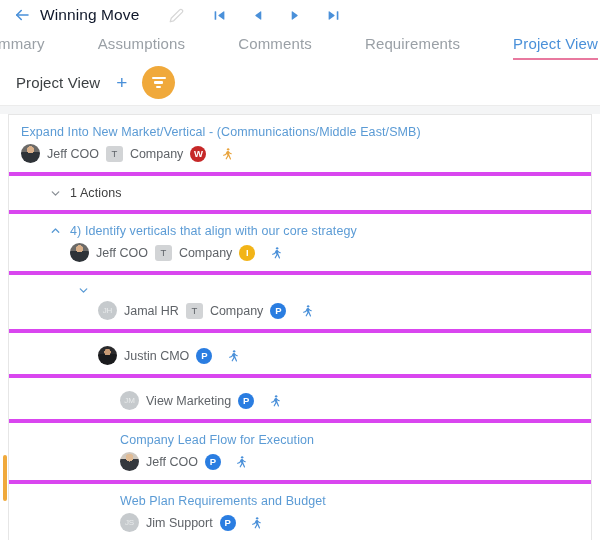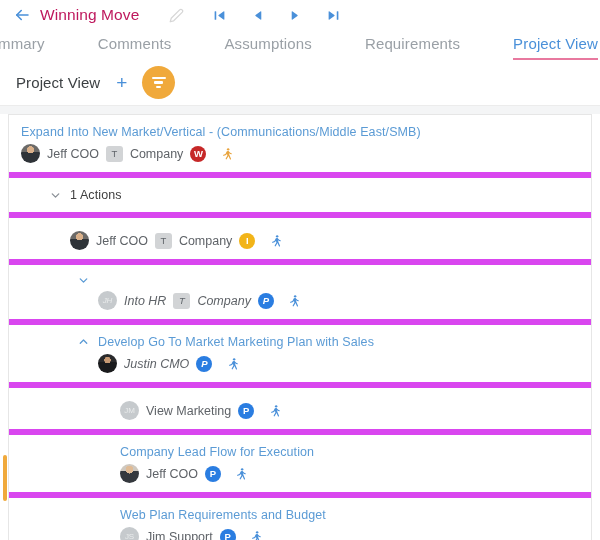--- a/index.html
+++ b/index.html
@@ -24,21 +24,21 @@
   }
   .back-arrow {
     width: 20px; height: 20px;
     display: flex; align-items: center; justify-content: center;
     color: #4a90d9;
     margin-right: 8px;
     cursor: pointer;
   }
   .header-title {
     font-size: 15.5px;
-    color: #be185d;
+    color: #0f172a;
     font-weight: 400;
     letter-spacing: .1px;
     white-space: nowrap;
   }
   .edit-pencil {
     margin-left: 28px;
     width: 18px; height: 18px;
     display: flex; align-items: center; justify-content: center;
     color: #d6d6d6;
     cursor: pointer;
@@ -123,21 +123,21 @@
     background: #fff;
     border: 1px solid #e6e6e6;
     border-bottom: none;
     height: 437px;
     overflow: hidden;
     position: relative;
   }
 
   .row {
     padding: 9px 0 9px 0;
-    border-bottom: 6px solid #d946ef;
+    border-bottom: 4px solid #d946ef;
   }
   .row.no-border { border-bottom: none; }
 
   .row-title {
     display: flex;
     align-items: center;
     font-size: 12.5px;
     line-height: 16px;
     color: #5b9bd5;
     letter-spacing: .1px;
@@ -222,21 +222,21 @@
     display: inline-flex; align-items: center; justify-content: center;
     cursor: pointer;
   }
 
   
   .ind0 { padding-left: 12px; }
   .ind1 { padding-left: 40px; }
   .ind2 { padding-left: 40px; }
   .ind2 .meta { padding-left: 21px; }
   .ind3 { padding-left: 68px; }
-  .ind3 .meta { padding-left: 21px; font-style: italic; }
+  .ind3 .meta { padding-left: 21px; }
   .ind4 { padding-left: 111px; }
 
   
   .accent-bar {
     position: absolute;
     left: 3px;
     top: 455px;
     width: 4px;
     height: 46px;
     background: #f0a93b;
@@ -280,22 +280,22 @@
       <svg width="13" height="13" viewBox="0 0 24 24" fill="currentColor">
           <rect x="18" y="4" width="3" height="16" rx="1"></rect>
           <path d="M3 5.2v13.6a1 1 0 0 0 1.6.8l9-6.8a1 1 0 0 0 0-1.6l-9-6.8A1 1 0 0 0 3 5.2z"></path>
         </svg>
     </div>
   </div>
 </div>
 
 <div class="tabs" id="tab-bar">
     <div class="tab">Summary</div>
+    <div class="tab">Assumptions</div>
     <div class="tab">Comments</div>
-    <div class="tab">Assumptions</div>
     <div class="tab">Requirements</div>
     <div class="tab active">Project View</div>
   </div>
 
 <div class="toolbar">
   <div class="toolbar-title">Project View</div>
   <div class="add-btn">+</div>
   <div class="filter-btn">
     <span class="funnel">
         <i></i>
@@ -329,20 +329,28 @@
       <div class="row-title gray">
         <span class="chev gray">
           <svg width="13" height="13" viewBox="0 0 16 16" fill="none" stroke="currentColor" stroke-width="1.6" stroke-linecap="round" stroke-linejoin="round">
             <polyline points="4 6 8 10 12 6"></polyline>
           </svg>
         </span>
         <span class="label noclick">1 Actions</span>
       </div>
     </div>
     <div class="row ind2">
+      <div class="row-title">
+        <span class="chev">
+          <svg width="13" height="13" viewBox="0 0 16 16" fill="none" stroke="currentColor" stroke-width="1.6" stroke-linecap="round" stroke-linejoin="round">
+            <polyline points="4 9 8 5 12 9"></polyline>
+          </svg>
+        </span>
+        <span class="label">4) Identify verticals that align with our core strategy</span>
+      </div>
       <div class="meta">
         <span class="avatar photo-a"></span>
         <span class="name">Jeff COO</span>
         <span class="tbadge">T</span>
         <span class="company">Company</span>
         <span class="cbadge" style="background: rgb(242, 180, 24);">I</span>
         <span class="person-icon">
           <svg width="13" height="14" viewBox="0 0 24 24" fill="#4a90d9">
             <circle cx="13.2" cy="3.4" r="2.2"></circle>
             <path d="M12.4 6.4c-.9 0-1.5.5-1.9 1.2L8.2 12l-3.6 1.5a1.05 1.05 0 0 0 .8 1.95l4-1.7c.3-.13.55-.36.7-.65l.8-1.5.9 3.2-3.1 5.5a1.1 1.1 0 0 0 1.9 1.1l3.3-5.8 2.6 5.9a1.1 1.1 0 0 0 2-.9l-2.9-6.6-1.1-4 1.5 1.7 2.6.9a1.02 1.02 0 0 0 .66-1.93l-2.3-.8-2.2-2.7c-.45-.55-1-.77-1.66-.77z"></path>
@@ -353,41 +361,33 @@
     <div class="row ind3">
       <div class="row-title">
         <span class="chev">
           <svg width="13" height="13" viewBox="0 0 16 16" fill="none" stroke="currentColor" stroke-width="1.6" stroke-linecap="round" stroke-linejoin="round">
             <polyline points="4 6 8 10 12 6"></polyline>
           </svg>
         </span>
       </div>
       <div class="meta">
         <span class="avatar initials">JH</span>
-        <span class="name">Into HR</span>
+        <span class="name">Jamal HR</span>
         <span class="tbadge">T</span>
         <span class="company">Company</span>
         <span class="cbadge" style="background: rgb(42, 125, 225);">P</span>
         <span class="person-icon">
           <svg width="13" height="14" viewBox="0 0 24 24" fill="#4a90d9">
             <circle cx="13.2" cy="3.4" r="2.2"></circle>
             <path d="M12.4 6.4c-.9 0-1.5.5-1.9 1.2L8.2 12l-3.6 1.5a1.05 1.05 0 0 0 .8 1.95l4-1.7c.3-.13.55-.36.7-.65l.8-1.5.9 3.2-3.1 5.5a1.1 1.1 0 0 0 1.9 1.1l3.3-5.8 2.6 5.9a1.1 1.1 0 0 0 2-.9l-2.9-6.6-1.1-4 1.5 1.7 2.6.9a1.02 1.02 0 0 0 .66-1.93l-2.3-.8-2.2-2.7c-.45-.55-1-.77-1.66-.77z"></path>
           </svg>
         </span>
       </div>
     </div>
     <div class="row ind3">
-      <div class="row-title">
-        <span class="chev">
-          <svg width="13" height="13" viewBox="0 0 16 16" fill="none" stroke="currentColor" stroke-width="1.6" stroke-linecap="round" stroke-linejoin="round">
-            <polyline points="4 9 8 5 12 9"></polyline>
-          </svg>
-        </span>
-        <span class="label">Develop Go To Market Marketing Plan with Sales</span>
-      </div>
       <div class="meta">
         <span class="avatar photo-b"></span>
         <span class="name">Justin CMO</span>
         <span class="cbadge" style="background: rgb(42, 125, 225);">P</span>
         <span class="person-icon">
           <svg width="13" height="14" viewBox="0 0 24 24" fill="#4a90d9">
             <circle cx="13.2" cy="3.4" r="2.2"></circle>
             <path d="M12.4 6.4c-.9 0-1.5.5-1.9 1.2L8.2 12l-3.6 1.5a1.05 1.05 0 0 0 .8 1.95l4-1.7c.3-.13.55-.36.7-.65l.8-1.5.9 3.2-3.1 5.5a1.1 1.1 0 0 0 1.9 1.1l3.3-5.8 2.6 5.9a1.1 1.1 0 0 0 2-.9l-2.9-6.6-1.1-4 1.5 1.7 2.6.9a1.02 1.02 0 0 0 .66-1.93l-2.3-.8-2.2-2.7c-.45-.55-1-.77-1.66-.77z"></path>
           </svg>
         </span>

